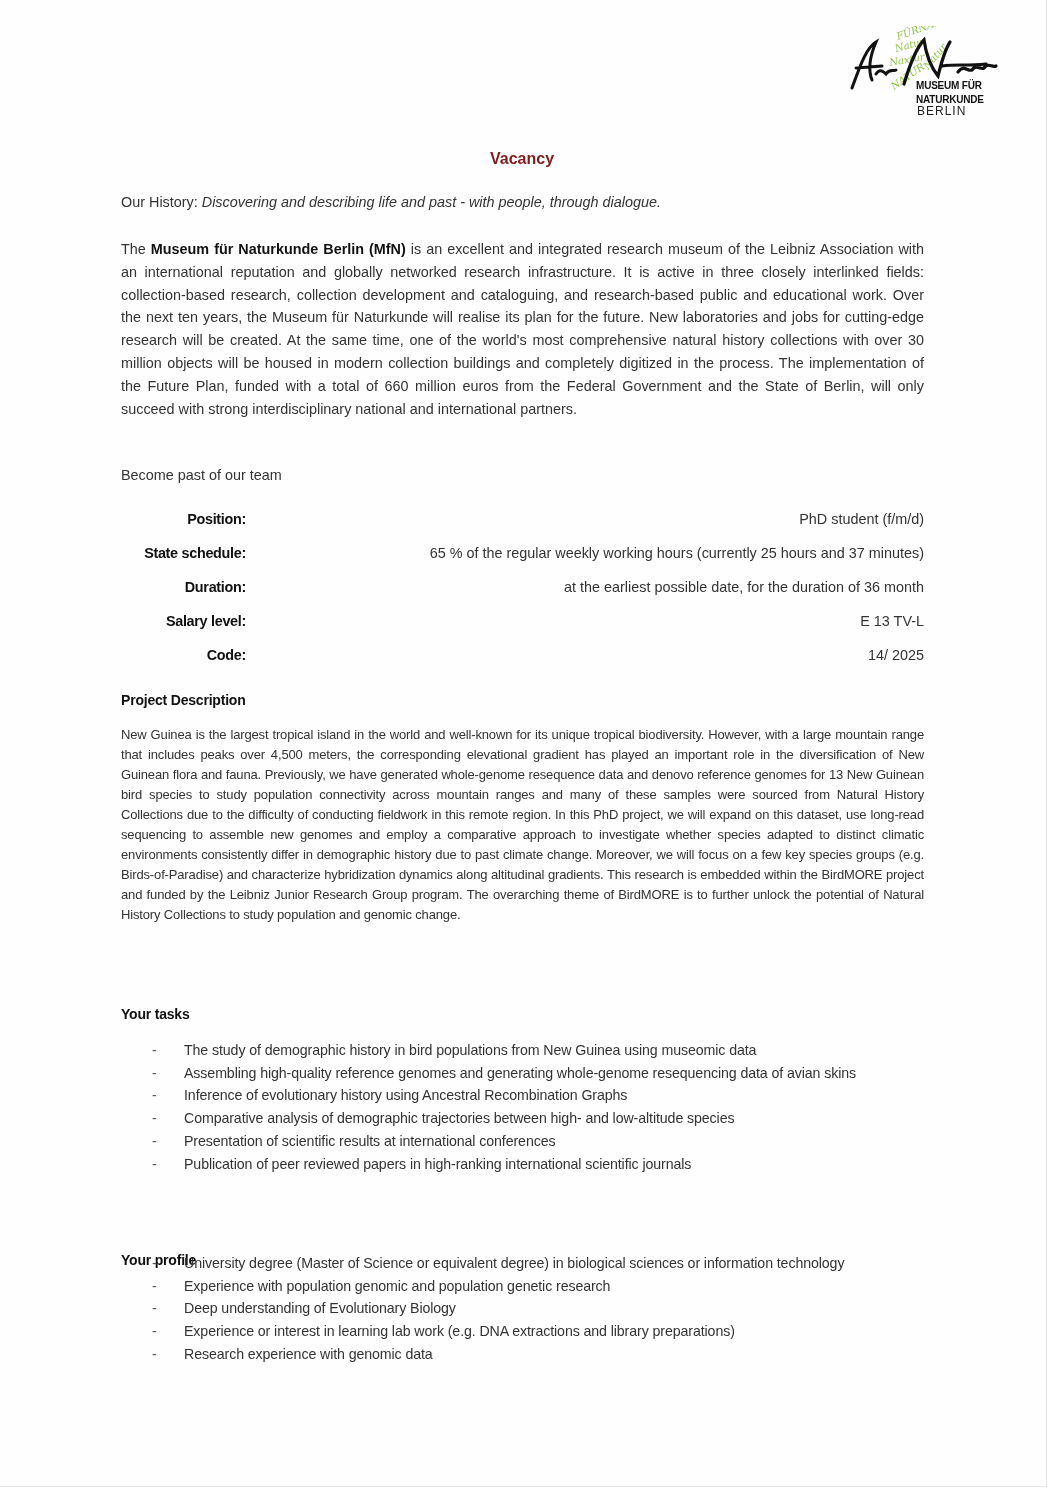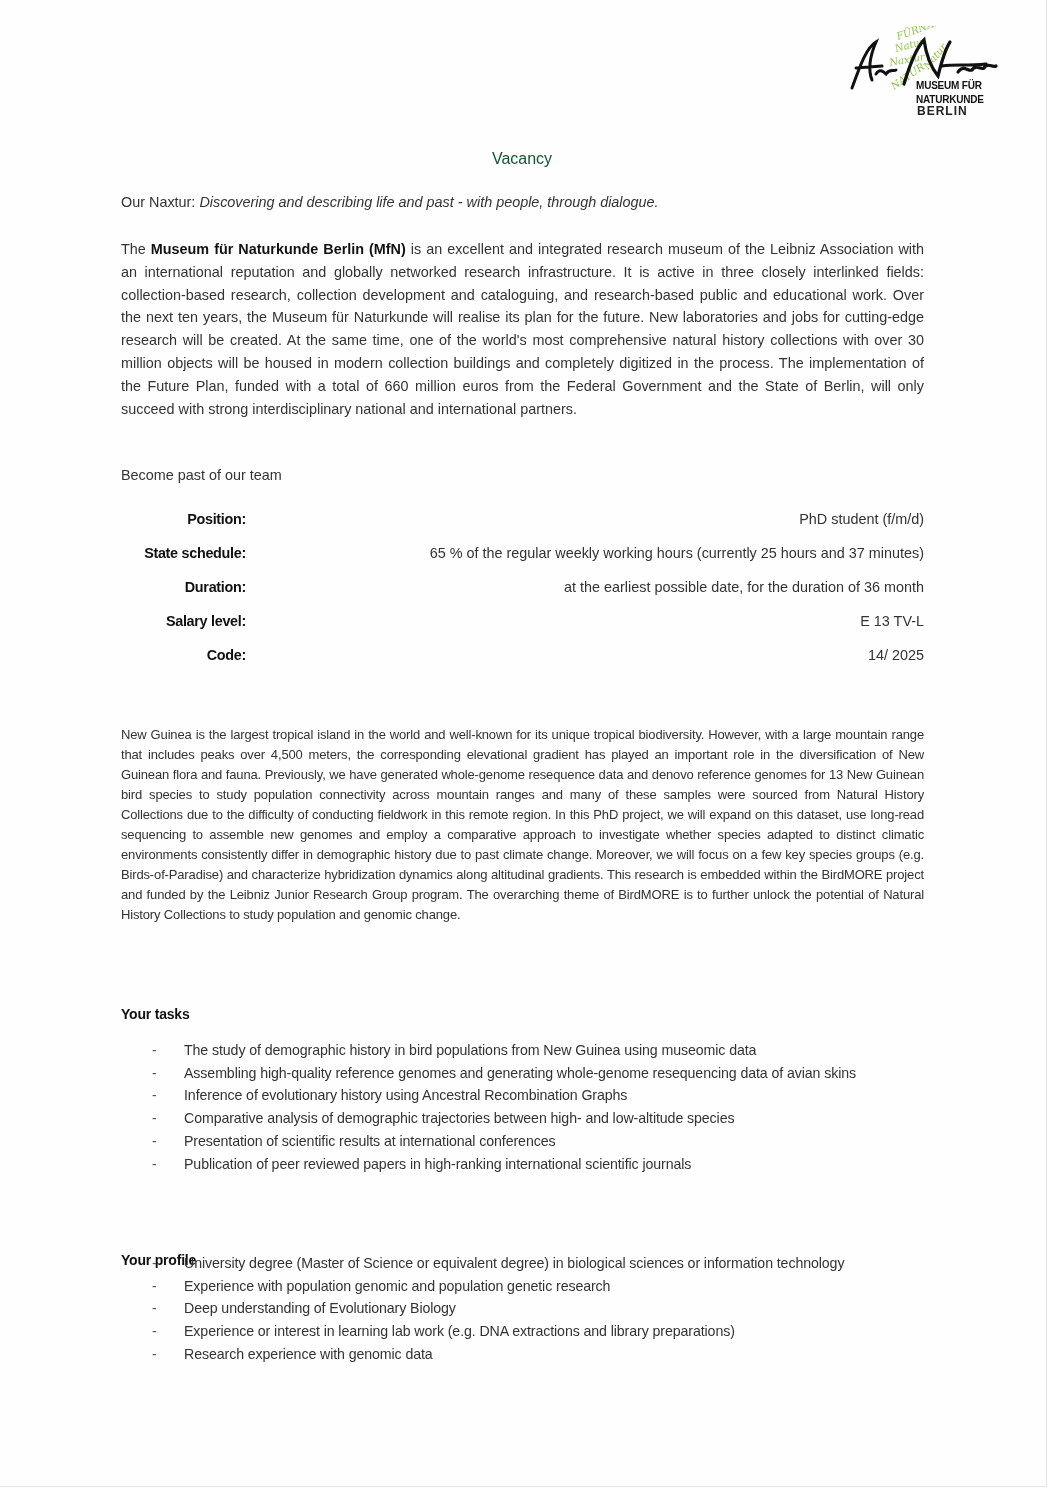--- a/index.html
+++ b/index.html
@@ -5,23 +5,23 @@
   html, body { margin: 0; padding: 0; background: #ffffff; }
   body { width: 1048px; height: 1488px; position: relative; overflow: hidden;
          font-family: "Liberation Sans", sans-serif; color: #2a2a2a; }
   .page { position: absolute; left: 0; top: 0; width: 1046px; height: 1486px;
           border-right: 1px solid #e6e6e6; border-bottom: 1px solid #e6e6e6; background: #fefefe; }
   .logo { position: absolute; left: 846px; top: 26px; width: 180px; height: 92px; }
   .logo .mark { position: absolute; left: 0; top: 0; }
   .logo .museum { position: absolute; left: 70px; top: 53px; font-weight: bold; font-size: 10px;
                   line-height: 14px; color: #111; letter-spacing: -0.2px; white-space: nowrap; }
   .logo .berlin { position: absolute; left: 71px; top: 78px; font-size: 12px; color: #222;
-                  letter-spacing: 1px; font-weight: bold; }
+                  letter-spacing: 1px; }
   .title { position: absolute; left: 0; width: 1044px; top: 150px; text-align: center;
-           font-weight: normal; font-size: 16px; color: #14532d; }
+           font-weight: bold; font-size: 16px; color: #7f1d1d; }
   .content { position: absolute; left: 121px; width: 803px; font-size: 14.4px; color: #333; }
   .mission { top: 194px; }
   .mission i { font-style: italic; }
   .intro { top: 238px; line-height: 22.8px; text-align: justify; }
   .intro b { color: #111; }
   .team { top: 467px; }
   .facts { top: 511px; text-align: right; }
   .fact { display: flex; height: 34px; }
   .fact .label { width: 125px; font-weight: bold; color: #111; letter-spacing: -0.3px; }
   .fact .value { flex: 1; }
@@ -57,21 +57,21 @@
     <div class="museum">
       <div>MUSEUM FÜR</div>
       <div>NATURKUNDE</div>
     </div>
     <div class="berlin">BERLIN</div>
   </div>
 
   <div class="title">Vacancy</div>
 
   <div class="content mission">
-    <span>Our Naxtur: </span><i>Discovering and describing life and past - with people, through dialogue.</i>
+    <span>Our History: </span><i>Discovering and describing life and past - with people, through dialogue.</i>
   </div>
 
   <div class="content intro"><span>The </span><b>Museum für Naturkunde Berlin (MfN)</b><span> is an excellent and integrated research museum of the Leibniz Association with an international reputation and globally networked research infrastructure. It is active in three closely interlinked fields: collection-based research, collection development and cataloguing, and research-based public and educational work. Over the next ten years, the Museum für Naturkunde will realise its plan for the future. New laboratories and jobs for cutting-edge research will be created. At the same time, one of the world's most comprehensive natural history collections with over 30 million objects will be housed in modern collection buildings and completely digitized in the process. The implementation of the Future Plan, funded with a total of 660 million euros from the Federal Government and the State of Berlin, will only succeed with strong interdisciplinary national and international partners.</span></div>
 
   <div class="content team">Become past of our team</div>
 
   <div class="content facts">
     <div class="fact">
       <div class="label">Position:</div>
       <div class="value">PhD student (f/m/d)</div>
@@ -87,20 +87,21 @@
     <div class="fact">
       <div class="label">Salary level:</div>
       <div class="value">E 13 TV-L</div>
     </div>
     <div class="fact">
       <div class="label">Code:</div>
       <div class="value">14/ 2025</div>
     </div>
   </div>
 
+  <div class="content h proj-h">Project Description</div>
   <div class="content proj">New Guinea is the largest tropical island in the world and well-known for its unique tropical biodiversity. However, with a large mountain range that includes peaks over 4,500 meters, the corresponding elevational gradient has played an important role in the diversification of New Guinean flora and fauna. Previously, we have generated whole-genome resequence data and denovo reference genomes for 13 New Guinean bird spe­cies to study population connectivity across mountain ranges and many of these samples were sourced from Natural History Collections due to the difficulty of conducting fieldwork in this remote region. In this PhD project, we will expand on this dataset, use long-read sequencing to assemble new genomes and employ a comparative approach to investigate whether species adapted to distinct climatic environments consistently differ in demographic history due to past climate change. Moreover, we will focus on a few key species groups (e.g. Birds-of-Paradise) and characterize hybridization dynamics along altitudinal gradients. This research is embedded within the BirdMORE project and funded by the Leibniz Junior Research Group program. The over­arching theme of BirdMORE is to further unlock the potential of Natural History Collections to study population and genomic change.</div>
 
   <div class="content h tasks-h">Your tasks</div>
   <div class="content tasks">
     <ul class="dash">
       <li><span class="dash-mark">-</span><span>The study of demographic history in bird populations from New Guinea using museomic data</span></li>
       <li><span class="dash-mark">-</span><span>Assembling high-quality reference genomes and generating whole-genome resequencing data of avian skins</span></li>
       <li><span class="dash-mark">-</span><span>Inference of evolutionary history using Ancestral Recombination Graphs</span></li>
       <li><span class="dash-mark">-</span><span>Comparative analysis of demographic trajectories between high- and low-altitude species</span></li>
       <li><span class="dash-mark">-</span><span>Presentation of scientific results at international conferences</span></li>

